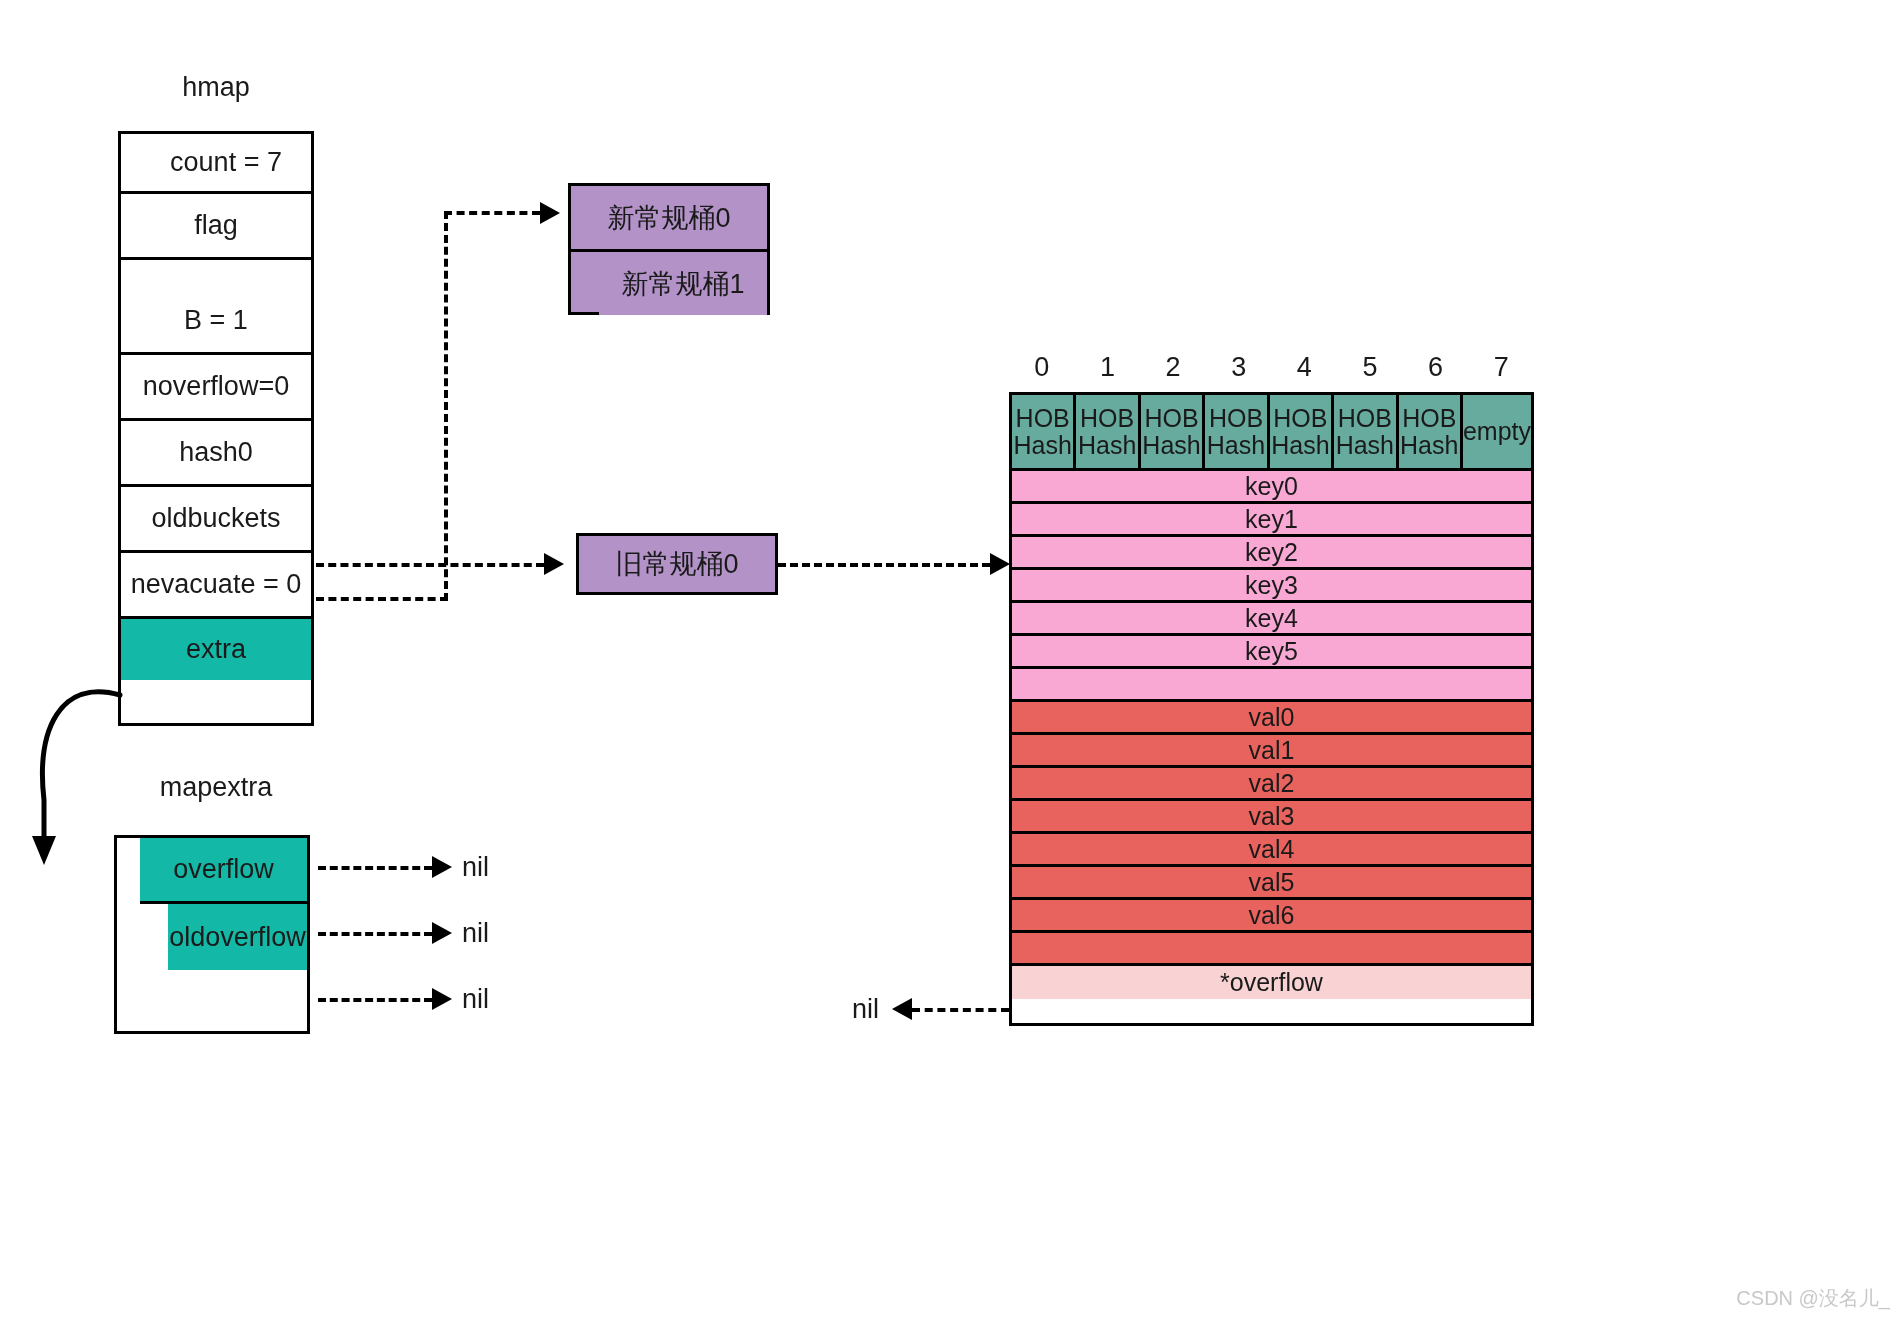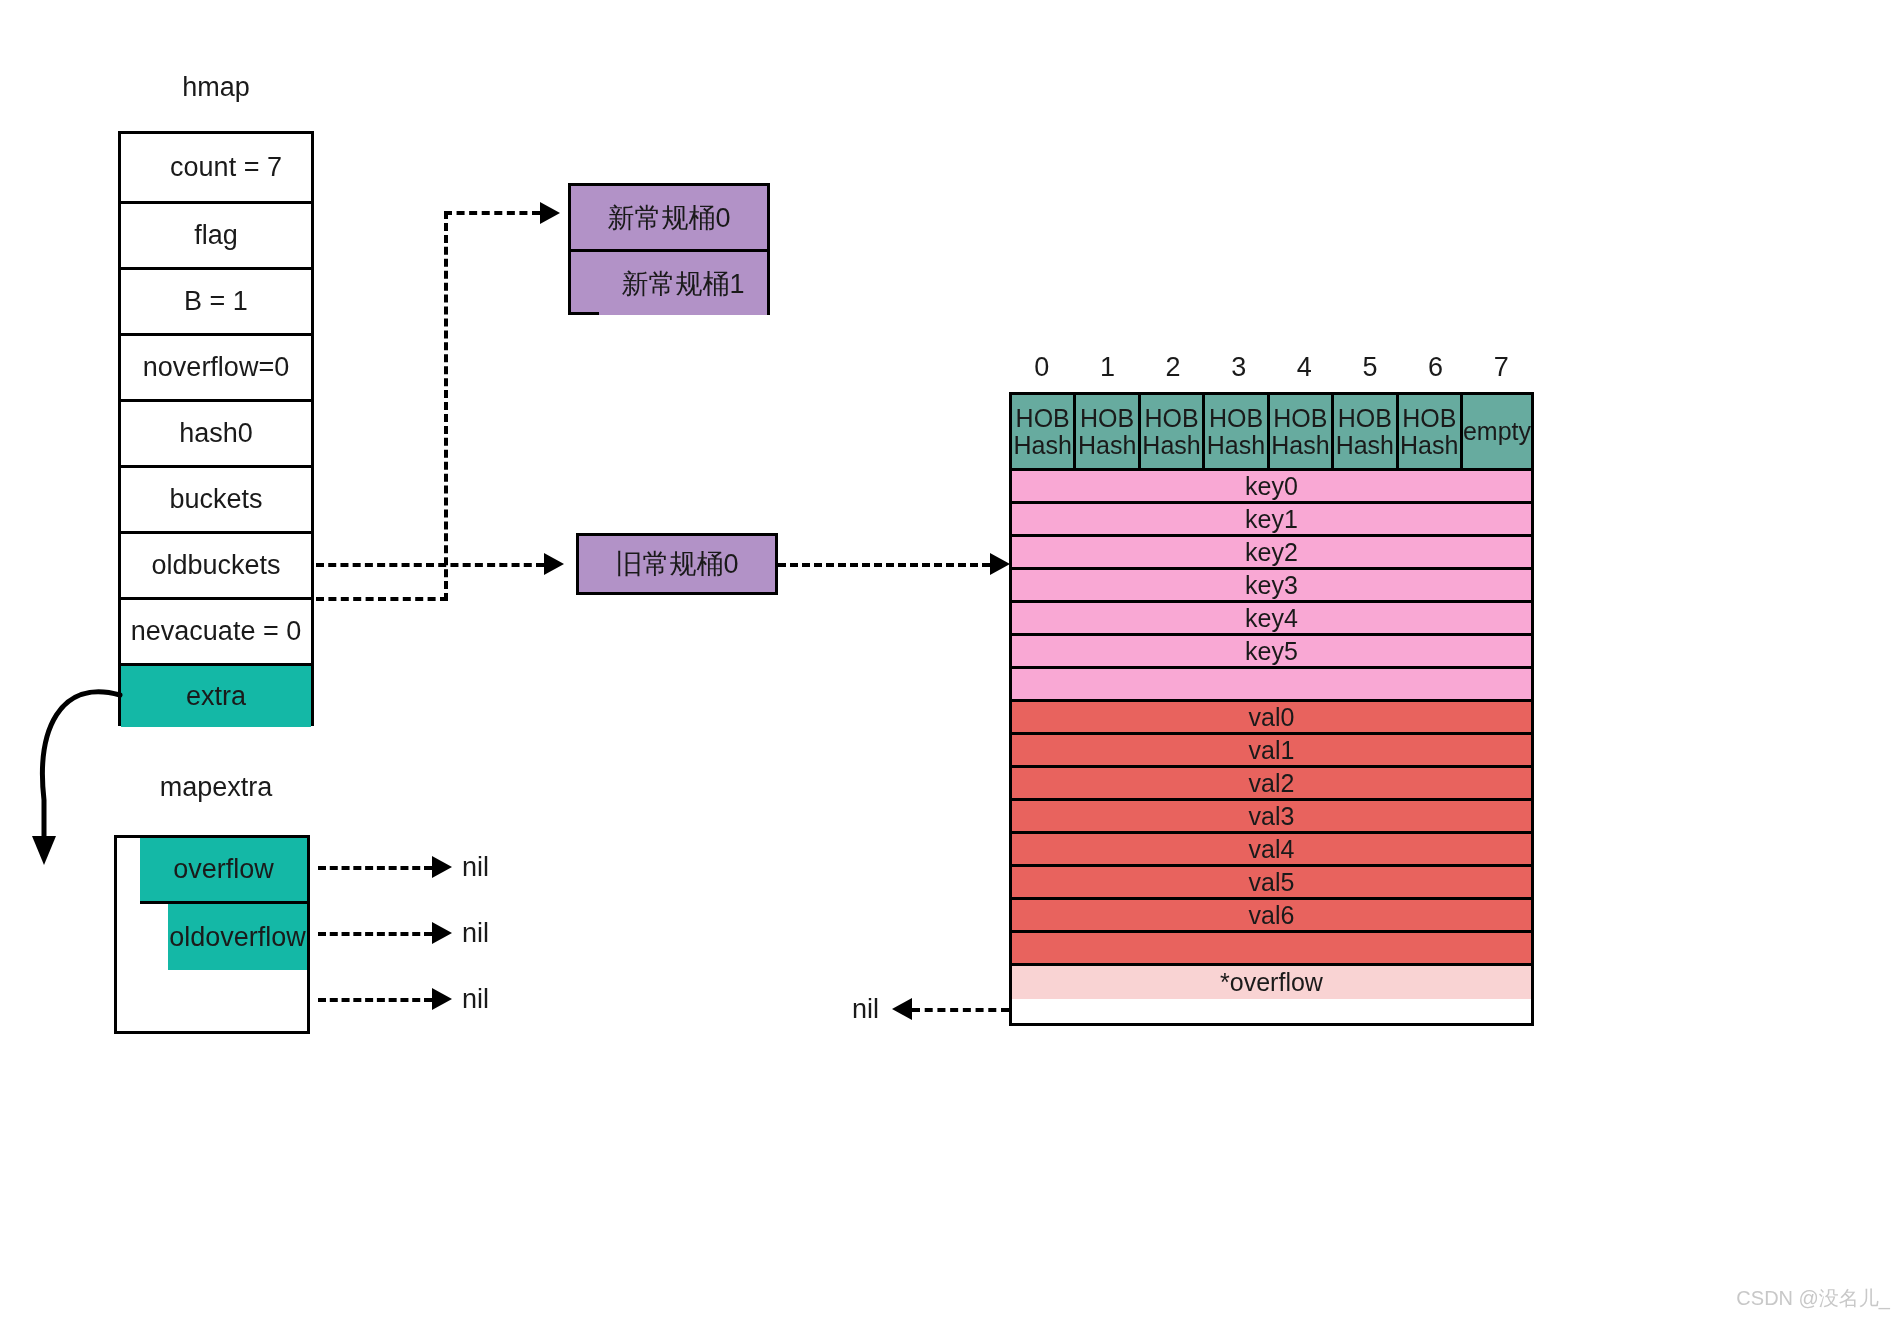--- a/index.html
+++ b/index.html
@@ -156,26 +156,25 @@
   svg.curve { overflow: visible; }
 </style>
 </head>
 <body>
 
 <div id="canvas">
 
   <div class="abs caption" style="left:118px; top:72px; width:196px;">hmap</div>
 
   <div class="abs struct" id="hmap-box" style="left:118px; top:131px; width:196px; height:595px;">
-    <div class="row" style="height:70px;padding-left:20px;">count = 7</div>
+    <div class="row" style="height:60px;padding-left:20px;">count = 7</div>
     <div class="row" style="height:66px;">flag</div>
-    <div class="row" style="height:66px;">B = 1</div>
+    <div class="row" style="height:66px;margin-top:29px;">B = 1</div>
     <div class="row" style="height:66px;">noverflow=0</div>
     <div class="row" style="height:66px;">hash0</div>
-    <div class="row" style="height:66px;">buckets</div>
     <div class="row" style="height:66px;text-align:right;">oldbuckets</div>
     <div class="row" style="height:66px;">nevacuate = 0</div>
     <div class="row green" style="height:61px;">extra</div>
   </div>
 
   <div class="abs caption" style="left:118px; top:772px; width:196px;">mapextra</div>
 
   <div class="abs struct" id="mapextra-box" style="left:114px; top:835px; width:196px; height:199px;padding-left:23px;">
     <div class="row green" style="height:66px;">overflow</div>
     <div class="row green" style="height:66px;margin-left:28px;">oldoverflow</div>

